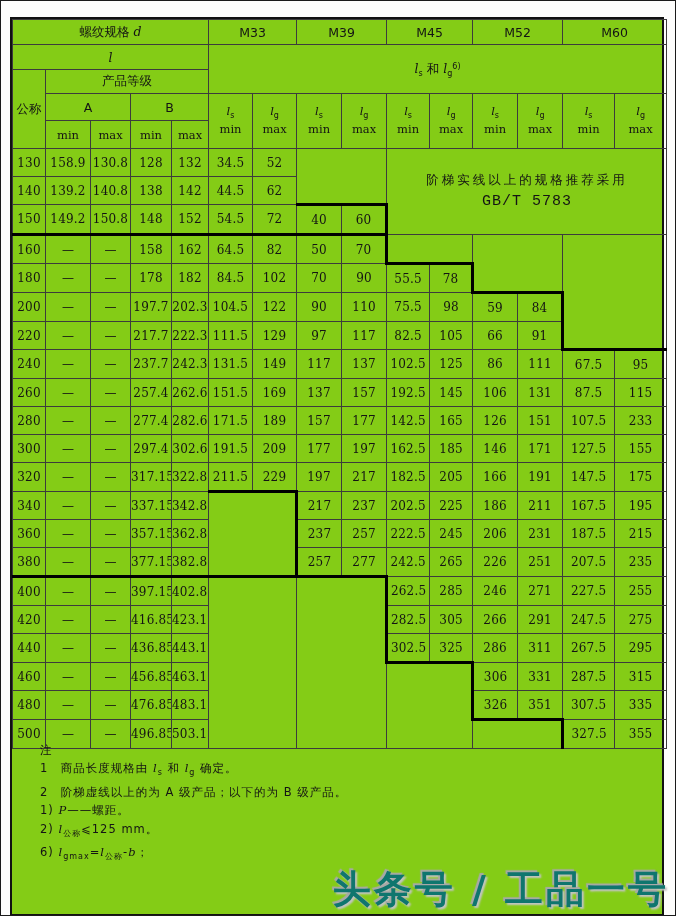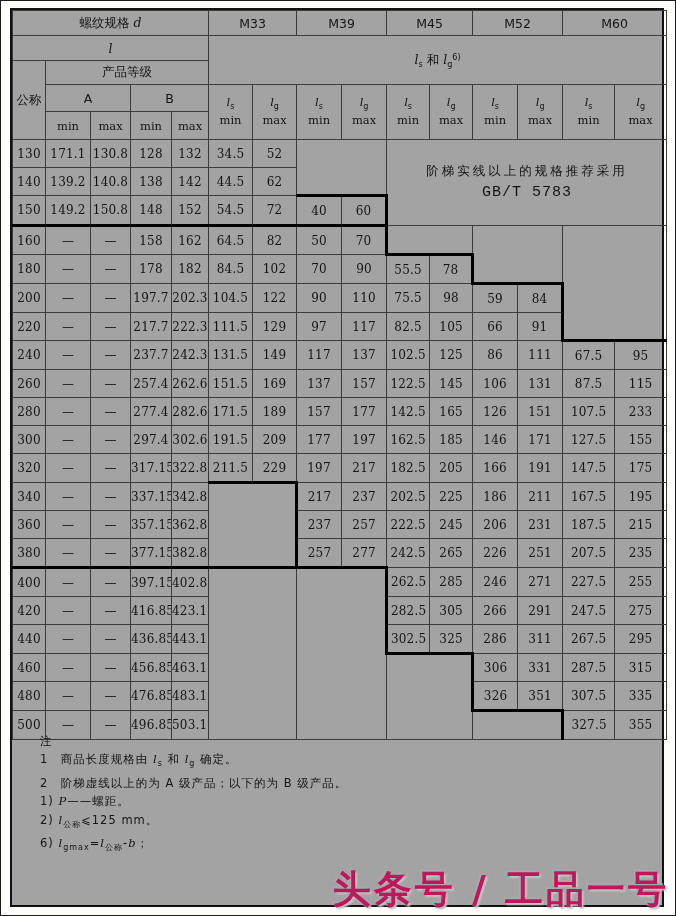--- a/index.html
+++ b/index.html
@@ -1,18 +1,18 @@
 <!DOCTYPE html>
 <html><head>
 <meta charset="utf-8">
 <style>
   html,body{margin:0;padding:0;background:#f2f2f2;}
   .page{position:relative;width:676px;height:916px;background:#fdfdfc;box-sizing:border-box;
         border:1px solid #1a1a1a;font-family:"DejaVu Sans",sans-serif;color:#1a1a1a;overflow:hidden;}
-  .frame{position:absolute;left:9px;top:7px;width:654px;height:899px;border:2px solid #111;box-sizing:border-box;background:#a3a3a3;}
+  .frame{position:absolute;left:9px;top:16px;width:654px;height:899px;border:2px solid #111;box-sizing:border-box;background:#84cc16;}
   table.spec{border-collapse:collapse;table-layout:fixed;width:650px;height:710px;margin:0;}
   table.spec th,table.spec td{border:1px solid #3c3c3c;text-align:center;vertical-align:middle;
         padding:0;font:12px "DejaVu Serif","DejaVu Sans",serif;color:#141414;overflow:hidden;}
   table.spec th{font-family:"DejaVu Sans",sans-serif;font-size:12.5px;font-weight:500;}
   table.spec th i, table.spec td i{font-family:"DejaVu Serif",serif;font-style:italic;}
   thead tr:nth-child(1) th{height:24px;}
   thead tr:nth-child(2) th{height:24px;}
   thead tr:nth-child(3) th{height:23px;margin-top:13px;}
   thead tr:nth-child(4) th{height:26px;}
   thead tr:nth-child(5) th{height:27px;font-size:11.5px;font-family:"DejaVu Serif",serif;}
@@ -26,21 +26,21 @@
   .bl{border-left:3px solid #000 !important;}
   .br{border-right:3px solid #000 !important;}
   .note .nl1{font-family:Liberation Sans, sans-serif;font-size:12.5px;letter-spacing:3px;line-height:1.7;}
   .note .nl2{font-family:Liberation Mono, monospace;font-size:15px;letter-spacing:1px;line-height:1.5;}
   
   .notes{position:absolute;left:0;right:0;top:710px;bottom:0;padding:12px 10px 0 28px;box-sizing:border-box;
          font-size:11.5px;line-height:18.4px;color:#141414;}
   .notes .nline{white-space:nowrap;letter-spacing:1px;}
   .notes i{font-family:"DejaVu Serif",serif;}
   .wm{position:absolute;right:6px;bottom:0px;font-family:"DejaVu Sans",sans-serif;font-weight:bold;
-      font-size:38px;letter-spacing:3px;color:#be185d;white-space:nowrap;
+      font-size:38px;letter-spacing:3px;color:#0f766e;white-space:nowrap;
       text-shadow:-2px -2px 1px #a8a8a8, 2px 2px 2px #c4c4c4, 0 0 1px #999;}
 </style>
 </head>
 <body>
 
 <div class="page">
   <div class="frame">
 
     <table class="spec">
       <colgroup>
@@ -124,21 +124,21 @@
         <tr>
           <th>min</th>
           <th>max</th>
           <th>min</th>
           <th>max</th>
         </tr>
       </thead>
       <tbody>
           <tr>
             <td>130</td>
-            <td>171.1</td>
+            <td>158.9</td>
             <td>130.8</td>
             <td>128</td>
             <td>132</td>
             <td>34.5</td>
             <td>52</td>
             <td colspan="2" rowspan="2"></td>
             <td colspan="6" rowspan="3" class="note">
               <div class="nl1">阶梯实线以上的规格推荐采用</div>
               <div class="nl2">GB/T 5783</div>
             </td>
@@ -240,21 +240,21 @@
           <tr>
             <td>260</td>
             <td>—</td>
             <td>—</td>
             <td>257.4</td>
             <td>262.6</td>
             <td>151.5</td>
             <td>169</td>
             <td>137</td>
             <td>157</td>
-            <td>122.5</td>
+            <td>192.5</td>
             <td>145</td>
             <td>106</td>
             <td>131</td>
             <td>87.5</td>
             <td>115</td>
           </tr>
           <tr>
             <td>280</td>
             <td>—</td>
             <td>—</td>

